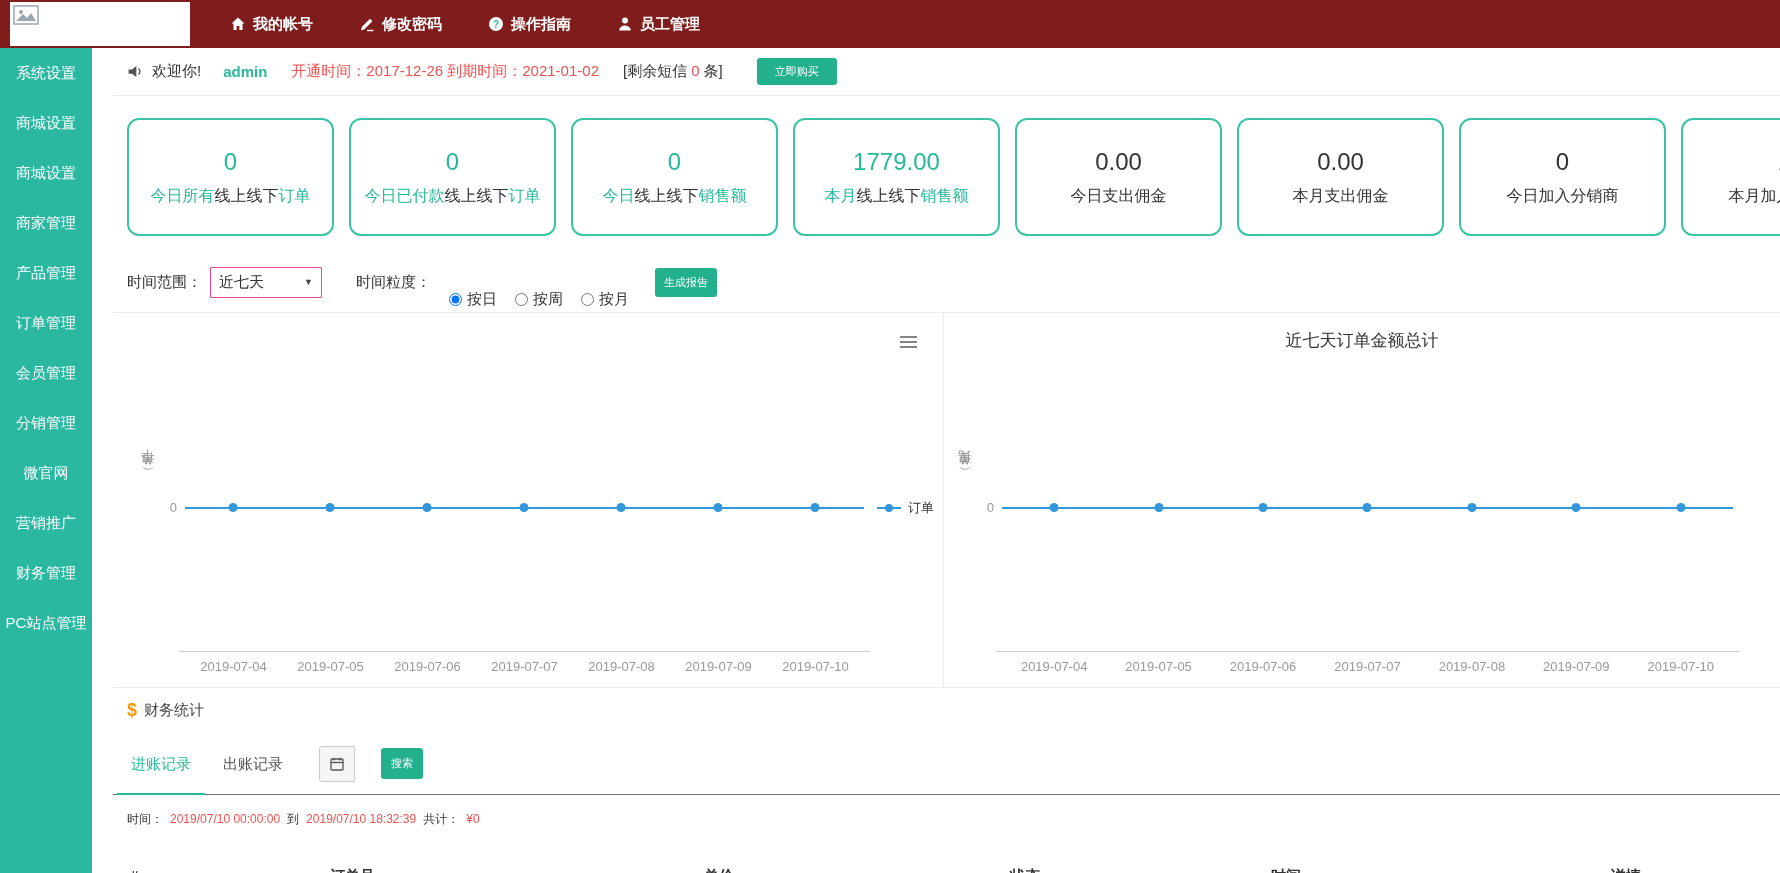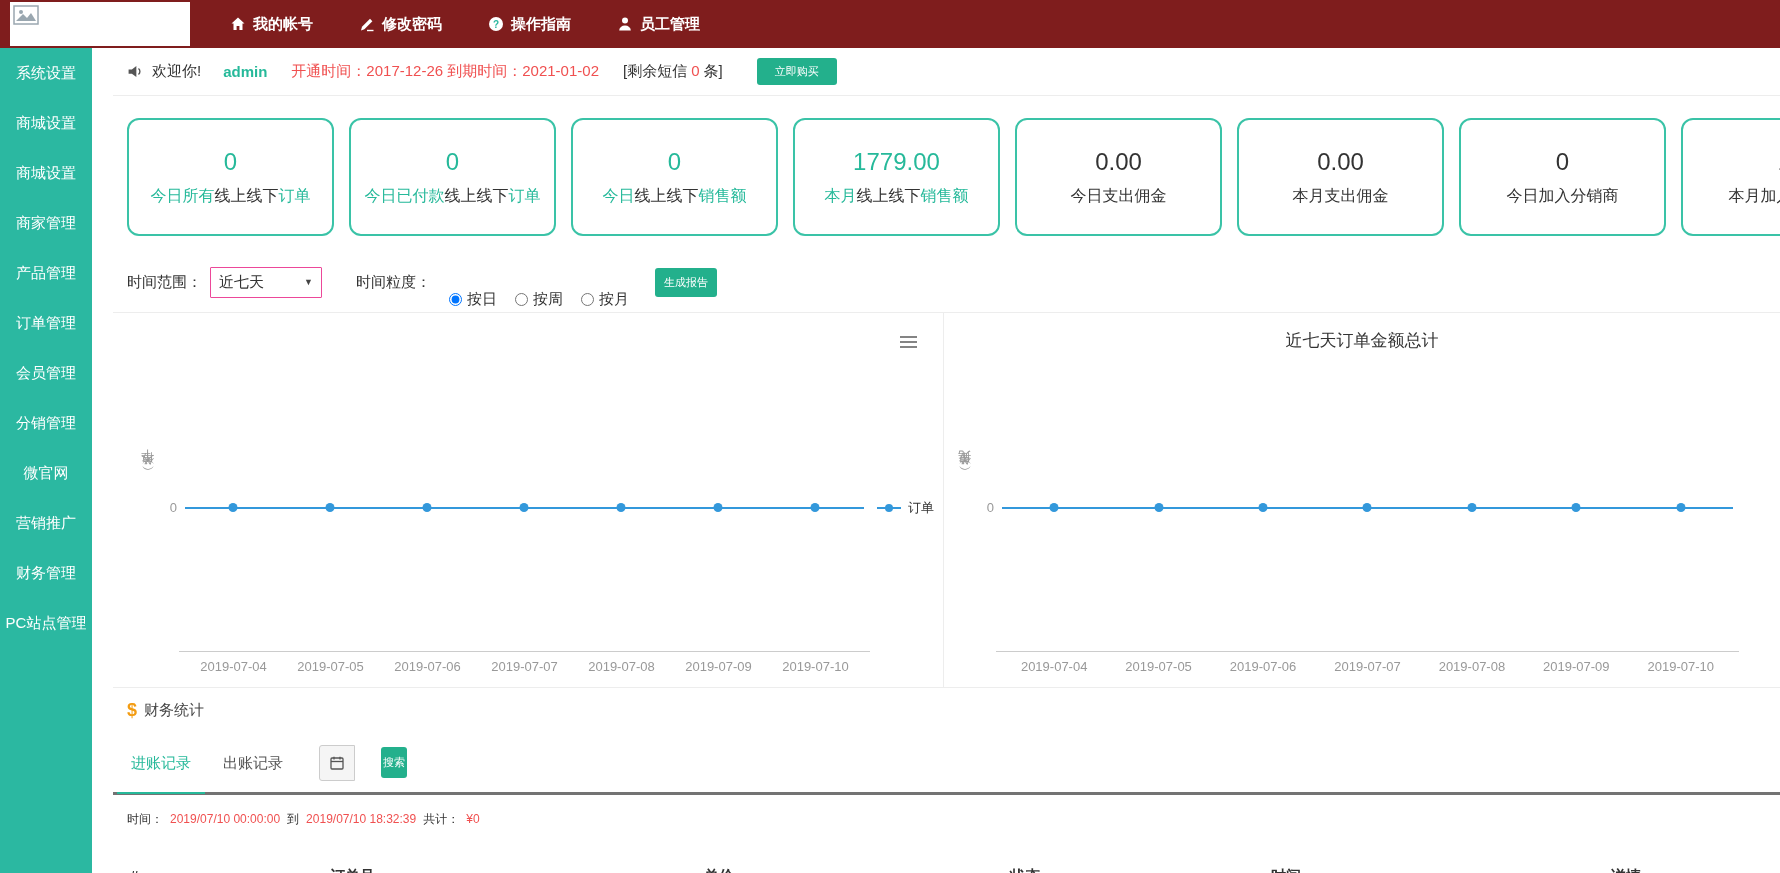--- a/index.html
+++ b/index.html
@@ -95,32 +95,32 @@
     border-radius: 50%; background: #3398db; }
   .legend-text { font-size: 13px; color: #333; }
 
   
   .finance-header { height: 46px; display: flex; align-items: center; gap: 7px;
     padding-left: 14px; border-top: 1px solid #ededed; }
   .dollar { color: #f39c12; font-size: 18px; font-weight: bold; }
   .finance-title { font-size: 15px; color: #444; }
 
   .tabs-row { height: 62px; display: flex; align-items: center;
-    border-bottom: 3px solid #737373; position: relative; }
+    border-bottom: 1px solid #737373; position: relative; }
   .tab { height: 62px; line-height: 62px; padding: 0 14px; margin-left: 4px;
     font-size: 15px; color: #555; cursor: pointer; }
   .tab.active { color: #26b99a; border-bottom: 2px solid #26b99a; }
   .date-widget { display: flex; align-items: center; margin-left: 22px; }
   .cal-btn { width: 36px; height: 36px; border: 1px solid #ccc; background: #f5f5f5;
     display: flex; align-items: center; justify-content: center; cursor: pointer;
     border-radius: 3px 0 0 3px; }
   .date-input { width: 192px; height: 36px; border: 1px solid #ccc; border-left: none;
     padding: 0 10px; font-size: 14px; color: #333; font-family: inherit;
     border-radius: 0 3px 3px 0; outline: none; }
-  .search-btn { margin-left: 26px; padding: 8px 2px; }
+  .search-btn { margin-left: 26px; padding: 8px 10px; }
 
   .summary-row { height: 48px; display: flex; align-items: center; gap: 7px;
     padding-left: 14px; font-size: 12px; color: #333; }
   .red { color: #f05050; }
 
   .table-head { position: relative; height: 41px; }
   .th { position: absolute; top: 24px; font-size: 15px; font-weight: bold; color: #333;
     white-space: nowrap; }
 </style>
 </head>

